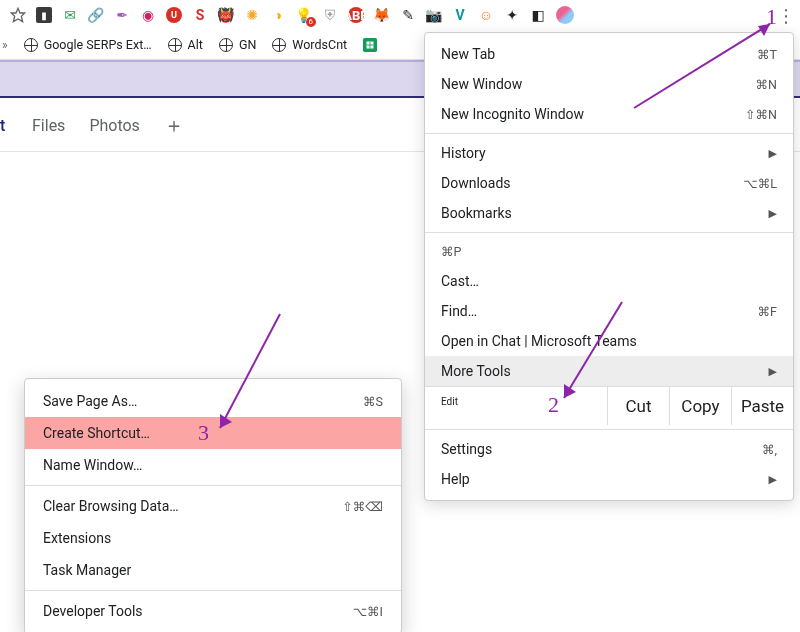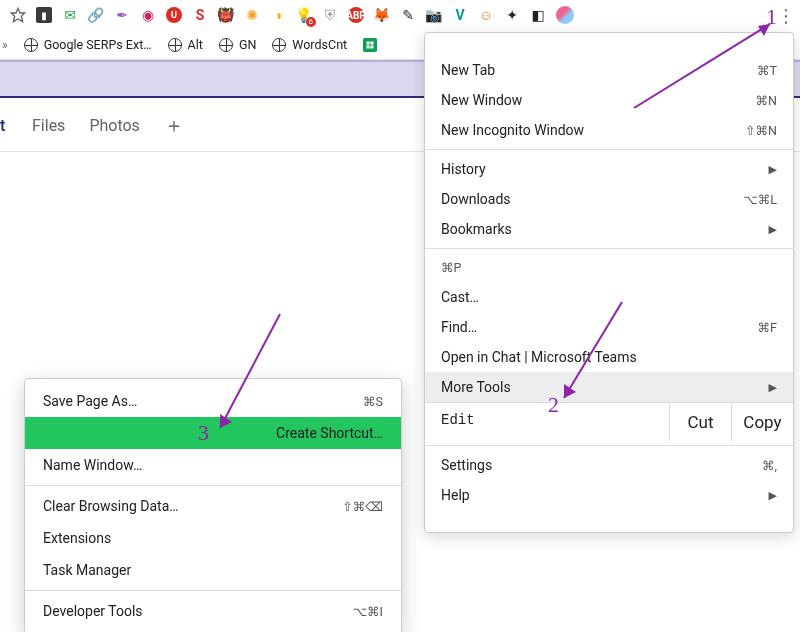--- a/index.html
+++ b/index.html
@@ -103,21 +103,21 @@
   
   .main-menu {
     position: absolute;
     top: 32px;
     right: 6px;
     width: 370px;
     background: #fff;
     border: 1px solid #ccc;
     border-radius: 4px;
     box-shadow: 0 4px 16px rgba(0,0,0,0.15);
-    padding: 22px 0;
+    padding: 6px 0;
   }
   .mrow {
     display: flex;
     align-items: center;
     padding: 7px 16px;
     font-size: 14px;
     cursor: pointer;
   }
   .mrow.hover { background:#ededed; }
   .mrow .lbl { flex: 1; }
@@ -140,21 +140,21 @@
     display:flex;align-items:center;justify-content:center;
     min-width: 34px; cursor: pointer;
   }
   .zoom-ctrl.pct { min-width: 52px; cursor: default; }
   .zoom-ctrl.fs svg { width: 14px; height: 14px; }
   .zoom-row::after{content:"";display:block;}
 
   .edit-row {
     display: flex; align-items: stretch; border-top: 1px solid #ddd;
   }
-  .edit-label { flex:1; padding: 9px 16px; font-size:14px;font-family:Liberation Mono, monospace; }
+  .edit-label { flex:1; padding: 9px 16px; font-size:10px; }
   .edit-btn {
     border-left: 1px solid #ddd;
     padding: 9px 0;
     width: 62px;
     font-size: 17px;
     text-align:center;
     cursor:pointer;
   }
 
   
@@ -168,21 +168,21 @@
     border-radius: 4px;
     box-shadow: 0 6px 20px rgba(0,0,0,0.2);
     padding: 6px 0;
   }
   .srow {
     display: flex; align-items:center;
     padding: 8px 18px;
     font-size: 14px;
     cursor: pointer;
   }
-  .srow.hover { background:#22c55e;text-align:right; }
+  .srow.hover { background:#fca5a5; }
   .srow .lbl { flex:1; }
   .srow .shc { color:#555; font-size: 12.5px; }
 
   
   .anno-num {
     position: absolute;
     color: #8e24aa;
     font-size: 22px;
     font-family: Georgia, serif;
   }
@@ -206,21 +206,21 @@
   <span class="ext-icon" style="color:#2aa9e0;">🔗</span>
   <span class="ext-icon" style="color:#9b59b6;">✒︎</span>
   <span class="ext-icon" style="color:#d81b60;">◉</span>
   <span class="ext-icon round" style="background:#d93025;color:#fff;font-size:9px;font-weight:bold;">U</span>
   <span class="ext-icon" style="color:#d32f2f;font-weight:bold;">S</span>
   <span class="ext-icon" style="color:#ff7043;">👹</span>
   <span class="ext-icon" style="color:#f5a623;">✺</span>
   <span class="ext-icon" style="color:#f6b100;">◑</span>
   <span class="ext-icon" style="color:#f6c445;">💡<span class="ext-badge">6</span></span>
   <span class="ext-icon" style="color:#9e9e9e;">⛨</span>
-  <span class="ext-icon round" style="background:#d93025;color:#fff;font-size:10px;font-weight:bold;">ABP</span>
+  <span class="ext-icon round" style="background:#d93025;color:#fff;font-size:13px;font-weight:bold;">ABP</span>
   <span class="ext-icon" style="color:#e2761b;">🦊</span>
   <span class="ext-icon" style="color:#222;">✎</span>
   <span class="ext-icon" style="color:#777;">📷</span>
   <span class="ext-icon" style="color:#08979c;font-weight:bold;">V</span>
   <span class="ext-icon" style="color:#ff6f00;">☺</span>
   <span class="ext-icon" style="color:#222;">✦</span>
   <span class="ext-icon" style="color:#222;">◧</span>
   <span class="avatar"></span>
   <span class="more-dots">⋮</span>
 </div>
@@ -316,20 +316,21 @@
   </div>
   <div class="mrow hover">
     <span class="lbl">More Tools</span>
     <span class="chevr">▶</span>
   </div>
 
   <div class="edit-row">
     <div class="edit-label">Edit</div>
     <div class="edit-btn">Cut</div>
     <div class="edit-btn">Copy</div>
+    <div class="edit-btn">Paste</div>
   </div>
   <div class="msep"></div>
 
   <div class="mrow">
     <span class="lbl">Settings</span>
     <span class="shc">⌘,</span>
   </div>
   <div class="mrow">
     <span class="lbl">Help</span>
     <span class="chevr">▶</span>

